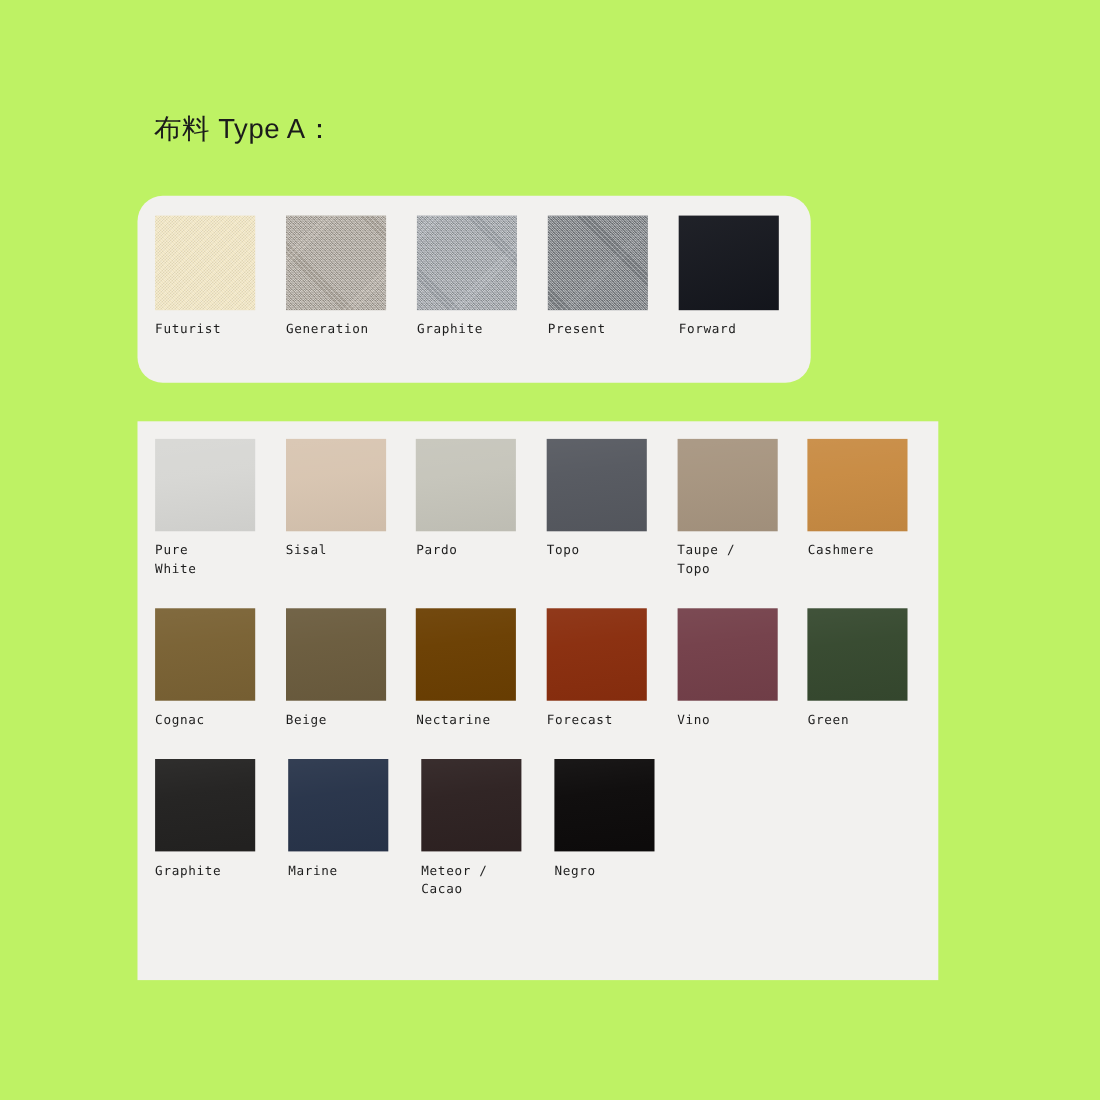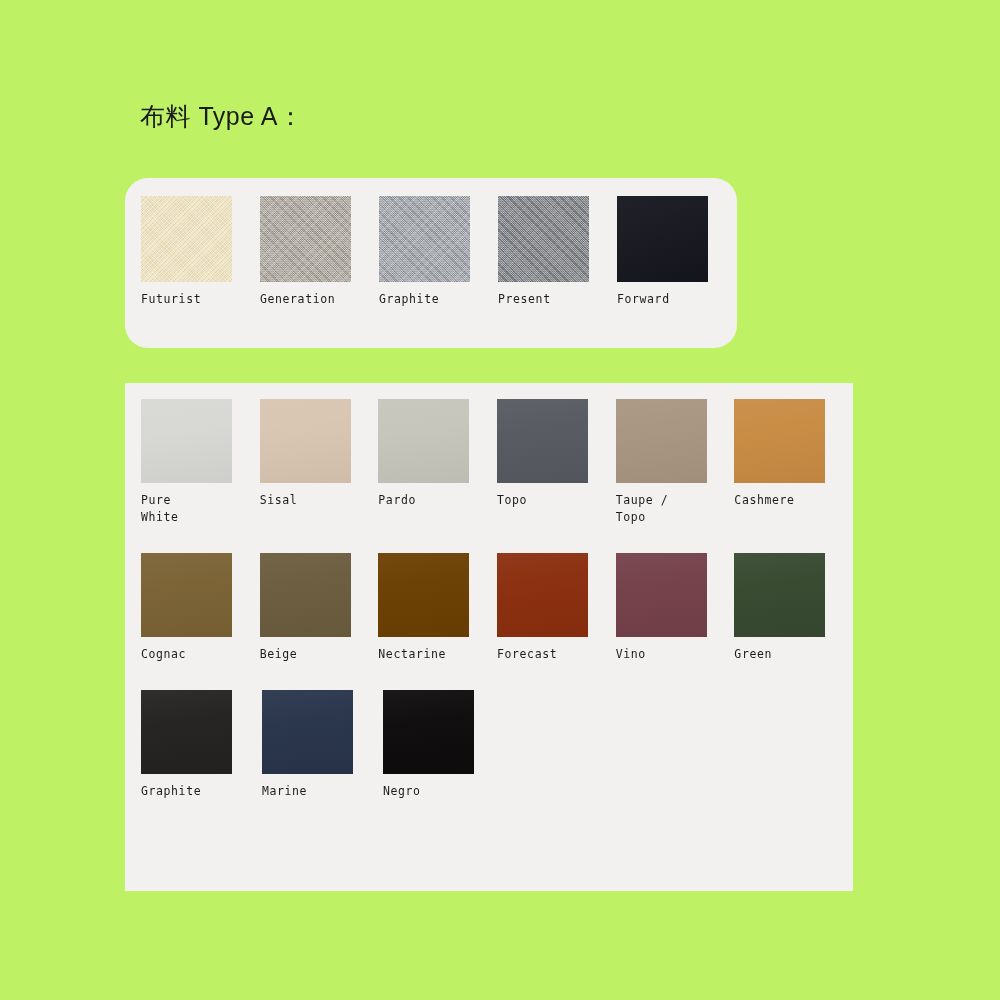--- a/index.html
+++ b/index.html
@@ -241,19 +241,24 @@
     <div class="swatch-row">
         <div class="swatch-cell">
           <div class="swatch-chip tex tex-solid" style="background-color: rgb(35, 34, 33);"></div>
           <div class="swatch-label">Graphite</div>
         </div>
         <div class="swatch-cell">
           <div class="swatch-chip tex tex-solid" style="background-color: rgb(40, 52, 74);"></div>
           <div class="swatch-label">Marine</div>
         </div>
         <div class="swatch-cell">
+          <div class="swatch-chip tex tex-solid" style="background-color: rgb(46, 34, 34);"></div>
+          <div class="swatch-label">Meteor /
+Cacao</div>
+        </div>
+        <div class="swatch-cell">
           <div class="swatch-chip tex tex-solid" style="background-color: rgb(13, 11, 11);"></div>
           <div class="swatch-label">Negro</div>
         </div>
       </div>
   </div>
 
 </div>
 
 </body></html>

